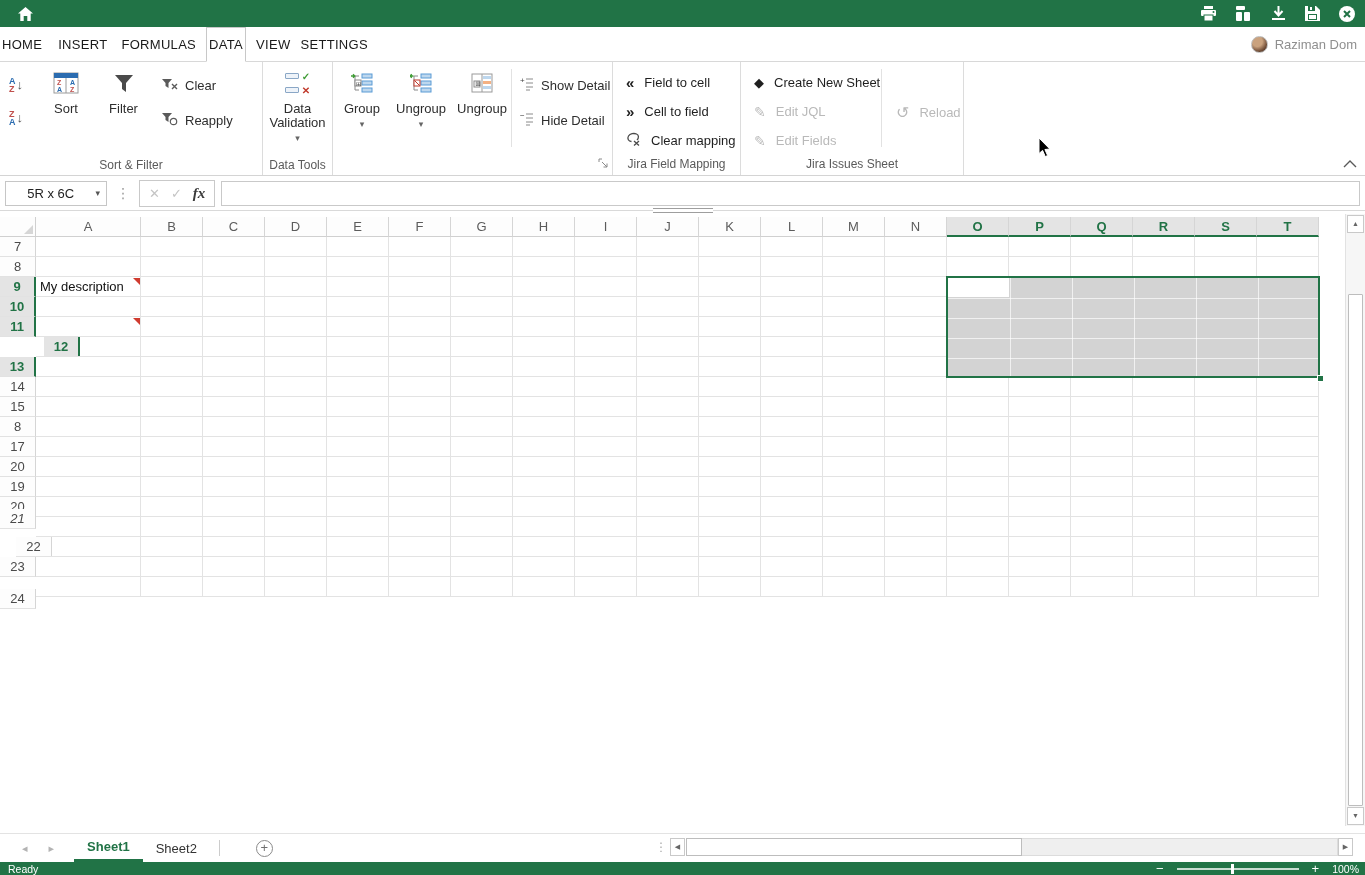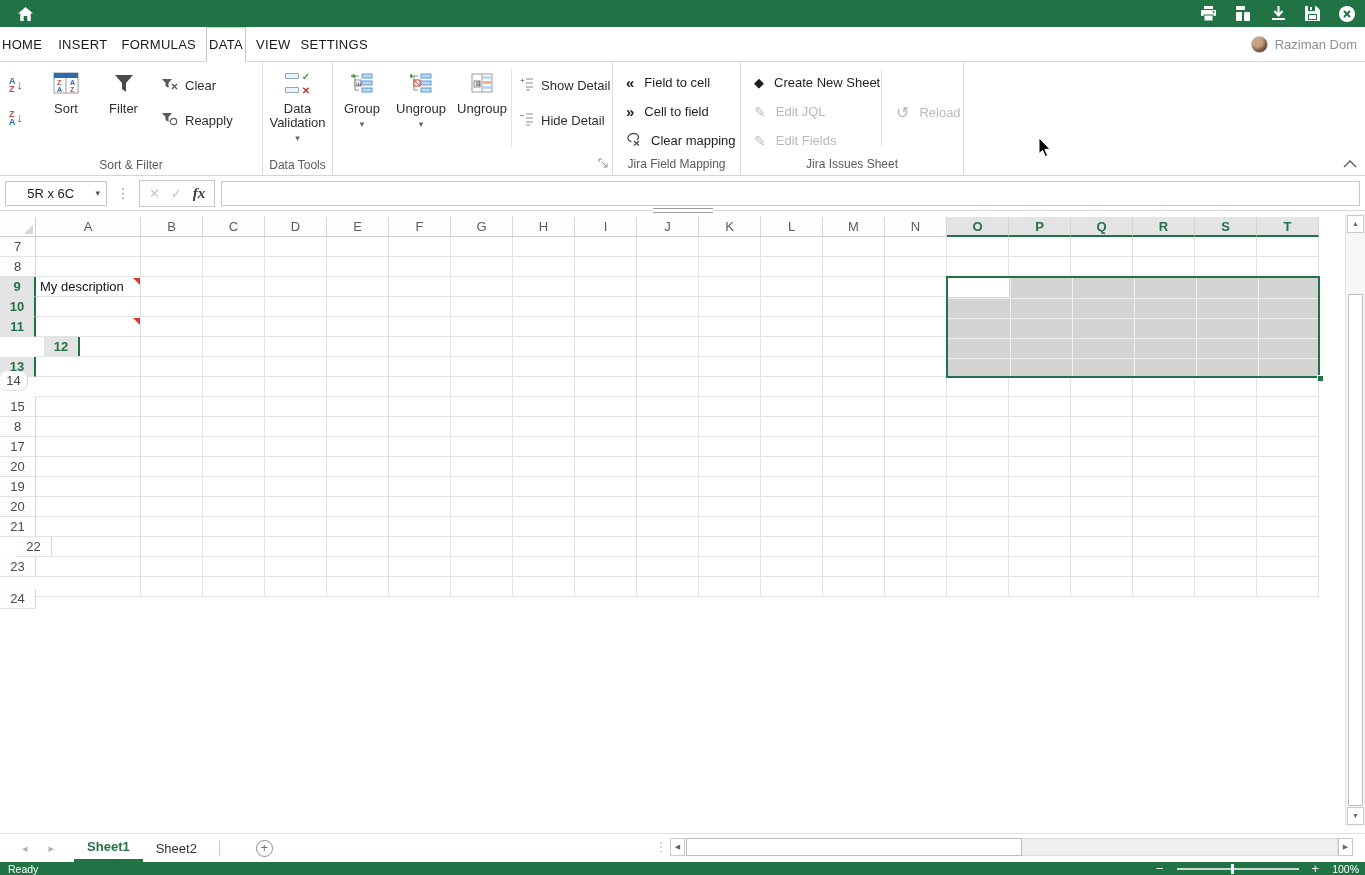--- a/index.html
+++ b/index.html
@@ -415,28 +415,28 @@
     <div class="colhead hl" style="left: 1133px; top: 6px; width: 62px; height: 20px;">R</div>
     <div class="colhead hl" style="left: 1195px; top: 6px; width: 62px; height: 20px;">S</div>
     <div class="colhead hl" style="left: 1257px; top: 6px; width: 62px; height: 20px;">T</div>
     <div class="rowhead" style="left: 0px; top: 26px; width: 36px; height: 20px;">7</div>
     <div class="rowhead" style="left: 0px; top: 46px; width: 36px; height: 20px;">8</div>
     <div class="rowhead hl" style="left: 0px; top: 66px; width: 36px; height: 20px;">9</div>
     <div class="rowhead hl" style="left: 0px; top: 86px; width: 36px; height: 20px;">10</div>
     <div class="rowhead hl" style="left: 0px; top: 106px; width: 36px; height: 20px;">11</div>
     <div class="rowhead hl" style="left: 0px; top: 126px; width: 36px; height: 20px; margin-left: 44px;">12</div>
     <div class="rowhead hl" style="left: 0px; top: 146px; width: 36px; height: 20px;">13</div>
-    <div class="rowhead" style="left: 0px; top: 160px; width: 28px; height: 20px; border-radius: 8px;">14</div>
+    <div class="rowhead" style="left: 0px; top: 166px; width: 36px; height: 20px;">14</div>
     <div class="rowhead" style="left: 0px; top: 186px; width: 36px; height: 20px;">15</div>
     <div class="rowhead" style="left: 0px; top: 206px; width: 36px; height: 20px;">8</div>
     <div class="rowhead" style="left: 0px; top: 226px; width: 36px; height: 20px;">17</div>
     <div class="rowhead" style="left: 0px; top: 246px; width: 36px; height: 20px;">20</div>
     <div class="rowhead" style="left: 0px; top: 266px; width: 36px; height: 20px;">19</div>
     <div class="rowhead" style="left: 0px; top: 286px; width: 36px; height: 20px;">20</div>
-    <div class="rowhead" style="left: 0px; top: 306px; width: 36px; height: 20px;">21</div>
+    <div class="rowhead" style="left: 0px; top: 298px; width: 36px; height: 20px; font-style: italic;">21</div>
     <div class="rowhead" style="left: 16px; top: 326px; width: 36px; height: 20px;">22</div>
     <div class="rowhead" style="left: 0px; top: 346px; width: 36px; height: 20px;">23</div>
     <div class="rowhead" style="left: 0px; top: 366px; width: 36px; height: 20px; margin-top: 12px;">24</div>
     <div class="gcol" style="left: 36px; top: 26px; width: 105px; height: 360px;"></div>
     <div class="gcol" style="left: 141px; top: 26px; width: 62px; height: 360px;"></div>
     <div class="gcol" style="left: 203px; top: 26px; width: 62px; height: 360px;"></div>
     <div class="gcol" style="left: 265px; top: 26px; width: 62px; height: 360px;"></div>
     <div class="gcol" style="left: 327px; top: 26px; width: 62px; height: 360px;"></div>
     <div class="gcol" style="left: 389px; top: 26px; width: 62px; height: 360px;"></div>
     <div class="gcol" style="left: 451px; top: 26px; width: 62px; height: 360px;"></div>

